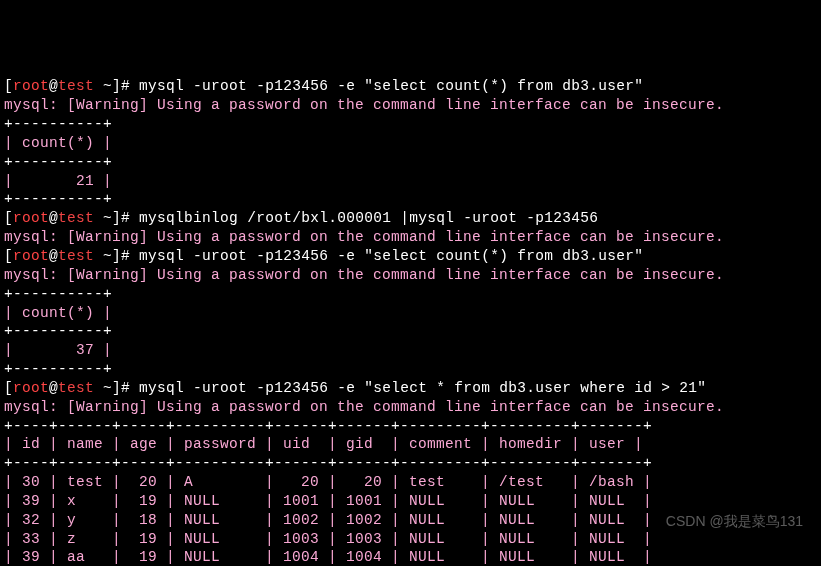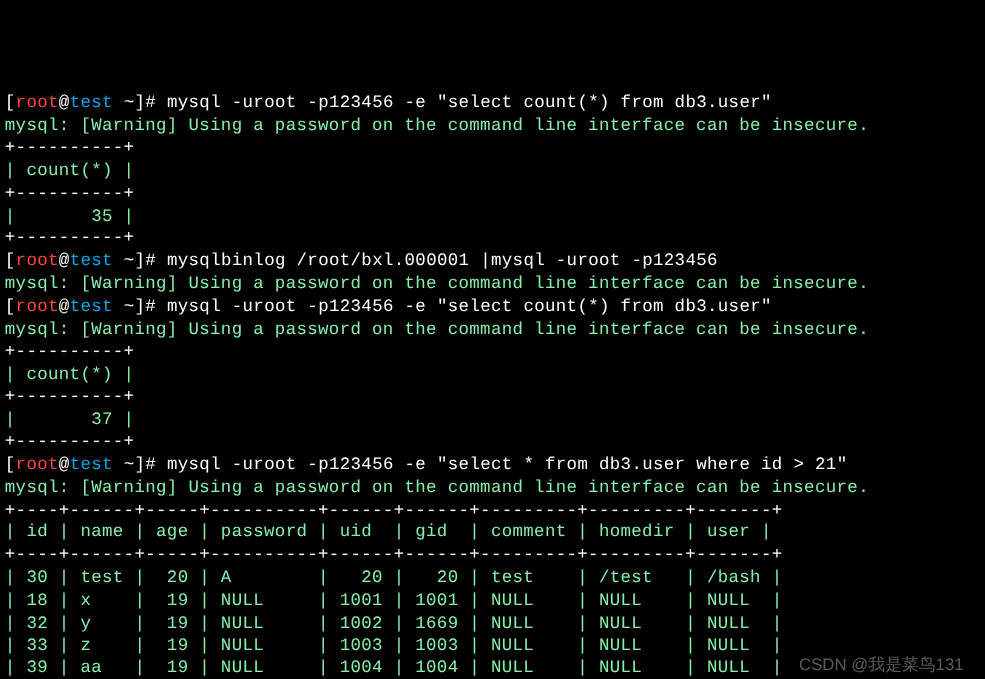--- a/index.html
+++ b/index.html
@@ -16,64 +16,64 @@
       padding: 2px 4px;
       width: 821px;
       height: 566px;
       overflow: hidden;
       white-space: pre;
       letter-spacing: 0.3px;
     }
     .prompt-open { color: #fff; }
     .user { color: #ff4444; }
     .at { color: #fff; }
-    .host { color: #0ea5e9; }
+    .host { color: #ef4444; }
     .tilde { color: #fff; }
     .cmd { color: #fff; }
-    .line { color: #86efac; }
+    .line { color: #f9a8d4; }
     .watermark {
       position: absolute;
       right: 18px;
-      bottom: 4px;
+      bottom: 36px;
       color: rgba(200,200,200,0.45);
       font-size: 14px;
       font-family: sans-serif;
       letter-spacing: 0px;
     }
     .sep { color: #fff; }
   </style>
 </head>
 <body>
 
 
 
 <div><span><span class="prompt-open">[</span><span class="user">root</span><span class="at">@</span><span class="host">test</span><span> </span><span class="tilde">~</span><span>]# </span><span class="cmd">mysql -uroot -p123456 -e "select count(*) from db3.user"</span></span>
 <span class="line">mysql: [Warning] Using a password on the command line interface can be insecure.</span>
 <span class="sep">+----------+</span>
 <span class="line">| count(*) |</span>
 <span class="sep">+----------+</span>
-<span class="line">|       35 |</span>
+<span class="line">|       21 |</span>
 <span class="sep">+----------+</span>
 <span><span class="prompt-open">[</span><span class="user">root</span><span class="at">@</span><span class="host">test</span><span> </span><span class="tilde">~</span><span>]# </span><span class="cmd">mysqlbinlog /root/bxl.000001 |mysql -uroot -p123456</span></span>
 <span class="line">mysql: [Warning] Using a password on the command line interface can be insecure.</span>
 <span><span class="prompt-open">[</span><span class="user">root</span><span class="at">@</span><span class="host">test</span><span> </span><span class="tilde">~</span><span>]# </span><span class="cmd">mysql -uroot -p123456 -e "select count(*) from db3.user"</span></span>
 <span class="line">mysql: [Warning] Using a password on the command line interface can be insecure.</span>
 <span class="sep">+----------+</span>
 <span class="line">| count(*) |</span>
 <span class="sep">+----------+</span>
 <span class="line">|       37 |</span>
 <span class="sep">+----------+</span>
 <span><span class="prompt-open">[</span><span class="user">root</span><span class="at">@</span><span class="host">test</span><span> </span><span class="tilde">~</span><span>]# </span><span class="cmd">mysql -uroot -p123456 -e "select * from db3.user where id &gt; 21"</span></span>
 <span class="line">mysql: [Warning] Using a password on the command line interface can be insecure.</span>
 <span class="sep">+----+------+-----+----------+------+------+---------+---------+-------+</span>
 <span class="line">| id | name | age | password | uid  | gid  | comment | homedir | user |</span>
 <span class="sep">+----+------+-----+----------+------+------+---------+---------+-------+</span>
 <span class="line">| 30 | test |  20 | A        |   20 |   20 | test    | /test   | /bash |</span>
-<span class="line">| 18 | x    |  19 | NULL     | 1001 | 1001 | NULL    | NULL    | NULL  |</span>
-<span class="line">| 32 | y    |  19 | NULL     | 1002 | 1669 | NULL    | NULL    | NULL  |</span>
+<span class="line">| 39 | x    |  19 | NULL     | 1001 | 1001 | NULL    | NULL    | NULL  |</span>
+<span class="line">| 32 | y    |  18 | NULL     | 1002 | 1002 | NULL    | NULL    | NULL  |</span>
 <span class="line">| 33 | z    |  19 | NULL     | 1003 | 1003 | NULL    | NULL    | NULL  |</span>
 <span class="line">| 39 | aa   |  19 | NULL     | 1004 | 1004 | NULL    | NULL    | NULL  |</span>
 
 </div>
 
 <div class="watermark">CSDN @我是菜鸟131</div>
 
 
 
 

